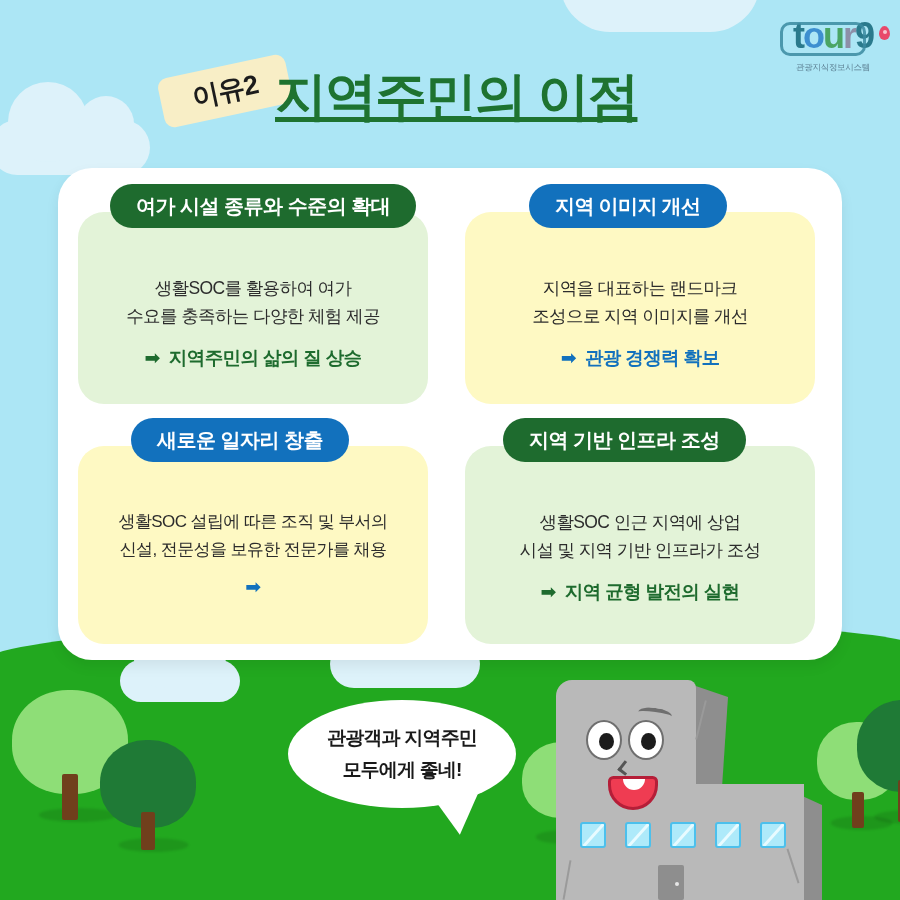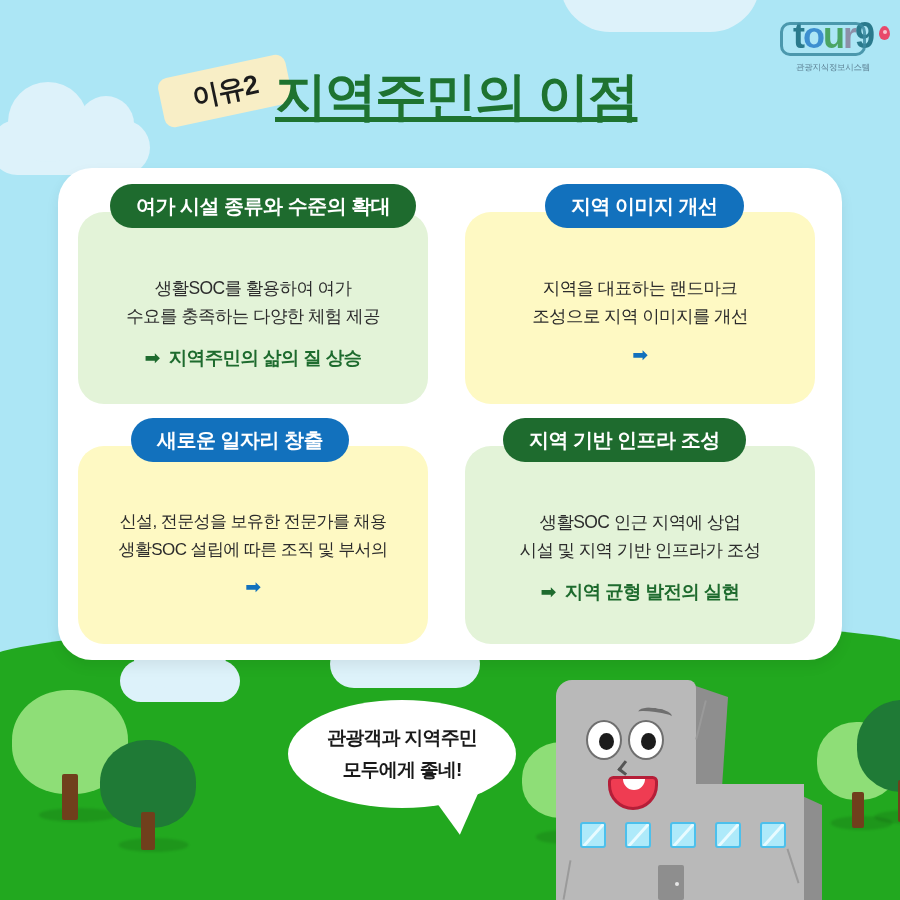--- a/index.html
+++ b/index.html
@@ -154,21 +154,21 @@
   .theme-blue  .pill   { background: #1271bd; }
   .theme-blue  .result { color: #1271bd; }
 
   
   .card-1 { left: 20px;  top: 16px; }
   .card-1 .body { height: 192px; }
   .card-1 .pill { left: 32px; }
 
   .card-2 { left: 407px; top: 16px; }
   .card-2 .body { height: 192px; }
-  .card-2 .pill { left: 80px; }
+  .card-2 .pill { left: 64px; font-family: Liberation Serif, serif; }
 
   .card-3 { left: 20px;  top: 250px; }
   .card-3 .body { height: 198px; }
   .card-3 .pill { left: 53px; }
   .card-3 .desc { font-size: 17px; }
 
   .card-4 { left: 407px; top: 250px; }
   .card-4 .body { height: 198px; }
   .card-4 .pill { left: 38px; }
 
@@ -418,29 +418,30 @@
       </div>
       <div class="pill">여가 시설 종류와 수준의 확대</div>
     </div>
 
     <div class="card card-2 theme-blue">
       <div class="body">
         <div class="desc">지역을 대표하는 랜드마크</div>
         <div class="desc">조성으로 지역 이미지를 개선</div>
         <div class="result">
           <span class="arrow-ico">➡</span>
+          <span>관광 경쟁력 확보</span>
         </div>
       </div>
       <div class="pill">지역 이미지 개선</div>
     </div>
 
     <div class="card card-3 theme-blue">
       <div class="body">
+        <div class="desc">생활SOC 설립에 따른 조직 및 부서의</div>
         <div class="desc">신설, 전문성을 보유한 전문가를 채용</div>
-        <div class="desc">생활SOC 설립에 따른 조직 및 부서의</div>
         <div class="result">
           <span class="arrow-ico">➡</span>
         </div>
       </div>
       <div class="pill">새로운 일자리 창출</div>
     </div>
 
     <div class="card card-4 theme-green">
       <div class="body">
         <div class="desc">생활SOC 인근 지역에 상업</div>

